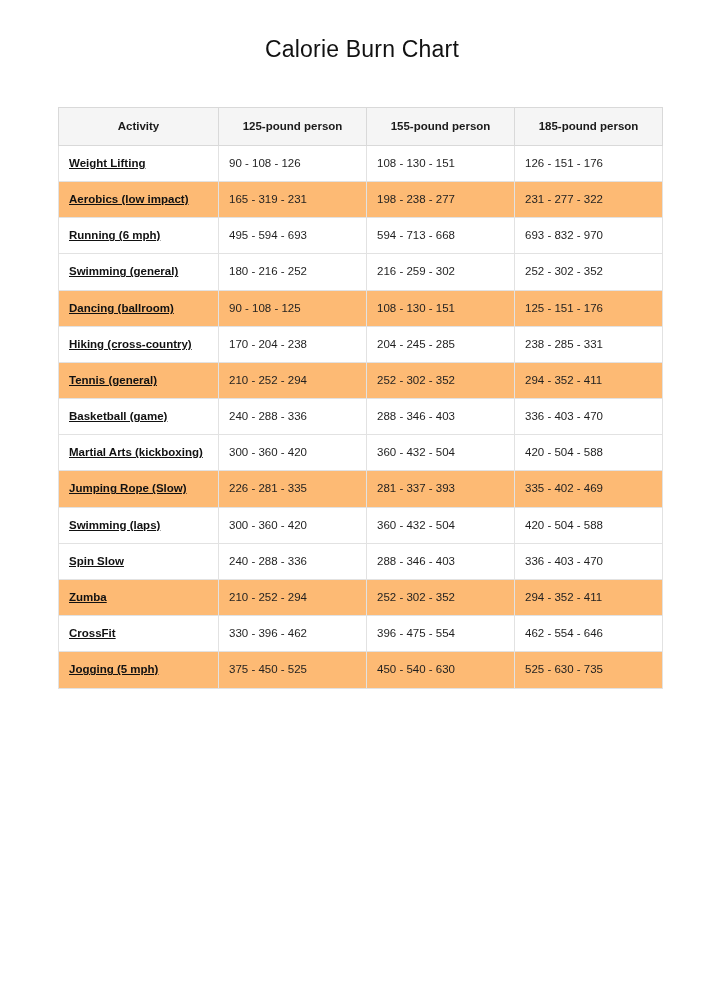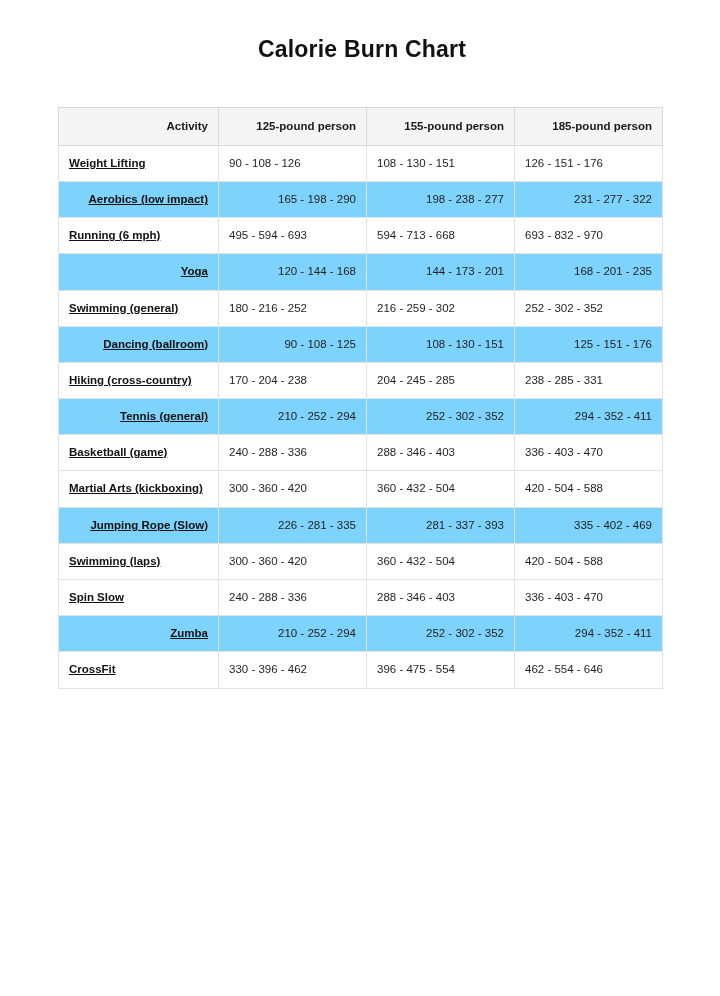--- a/index.html
+++ b/index.html
@@ -17,21 +17,21 @@
   .page {
     width: 720px;
     height: 996px;
     box-sizing: border-box;
     padding: 0;
     position: relative;
   }
   .title {
     text-align: center;
     font-size: 23px;
-    font-weight: bold;
+    font-weight: normal;
     color: #111111;
     letter-spacing: 0.2px;
     margin: 36px 0 0 4px;
     padding: 0;
   }
   .table-wrap {
     margin: 44px auto 0 auto;
     width: 604px;
   }
   table.chart {
@@ -41,21 +41,21 @@
     font-size: 11.5px;
   }
   table.chart col.c0 { width: 160px; }
   table.chart col.c1 { width: 148px; }
   table.chart col.c2 { width: 148px; }
   table.chart col.c3 { width: 148px; }
 
   table.chart thead th {
     background: #f5f5f5;
     border: 1px solid #d9d9d9;
-    text-align: right;
+    text-align: center;
     font-weight: bold;
     font-size: 11.5px;
     color: #1a1a1a;
     padding: 11px 10px;
     vertical-align: middle;
     line-height: 1.3;
   }
   table.chart tbody td {
     border: 1px solid #e2e2e2;
     padding: 10px 10px;
@@ -64,22 +64,21 @@
     color: #1f1f1f;
     font-size: 11.5px;
     background: #ffffff;
   }
   table.chart tbody td.activity {
     font-weight: bold;
     color: #111111;
     text-decoration: underline;
   }
   table.chart tbody tr.alt td {
-    background: #7dd3fc;
-    text-align: right;
+    background: #fdba74;
   }
 </style>
 </head>
 <body>
 
 <div class="page">
 
   <h1 class="title">Calorie Burn Chart</h1>
 
   <div class="table-wrap">
@@ -100,35 +99,29 @@
       </thead>
       <tbody id="table-body">
           <tr>
             <td class="activity">Weight Lifting</td>
             <td>90 - 108 - 126</td>
             <td>108 - 130 - 151</td>
             <td>126 - 151 - 176</td>
           </tr>
           <tr class="alt">
             <td class="activity">Aerobics (low impact)</td>
-            <td>165 - 198 - 290</td>
+            <td>165 - 319 - 231</td>
             <td>198 - 238 - 277</td>
             <td>231 - 277 - 322</td>
           </tr>
           <tr>
             <td class="activity">Running (6 mph)</td>
             <td>495 - 594 - 693</td>
             <td>594 - 713 - 668</td>
             <td>693 - 832 - 970</td>
-          </tr>
-          <tr class="alt">
-            <td class="activity">Yoga</td>
-            <td>120 - 144 - 168</td>
-            <td>144 - 173 - 201</td>
-            <td>168 - 201 - 235</td>
           </tr>
           <tr>
             <td class="activity">Swimming (general)</td>
             <td>180 - 216 - 252</td>
             <td>216 - 259 - 302</td>
             <td>252 - 302 - 352</td>
           </tr>
           <tr class="alt">
             <td class="activity">Dancing (ballroom)</td>
             <td>90 - 108 - 125</td>
@@ -182,17 +175,23 @@
             <td>210 - 252 - 294</td>
             <td>252 - 302 - 352</td>
             <td>294 - 352 - 411</td>
           </tr>
           <tr>
             <td class="activity">CrossFit</td>
             <td>330 - 396 - 462</td>
             <td>396 - 475 - 554</td>
             <td>462 - 554 - 646</td>
           </tr>
+          <tr class="alt">
+            <td class="activity">Jogging (5 mph)</td>
+            <td>375 - 450 - 525</td>
+            <td>450 - 540 - 630</td>
+            <td>525 - 630 - 735</td>
+          </tr>
         </tbody>
     </table>
   </div>
 
 </div>
 
 </body></html>

